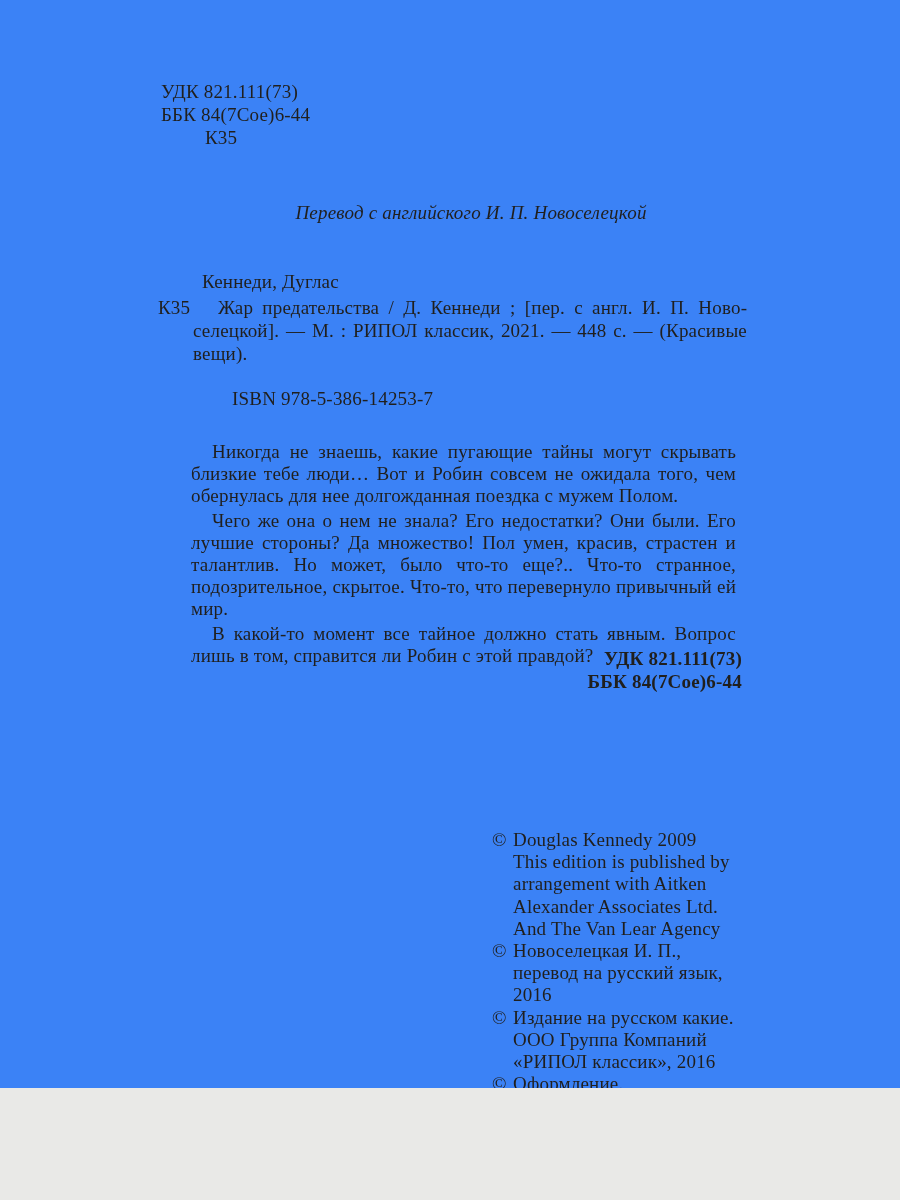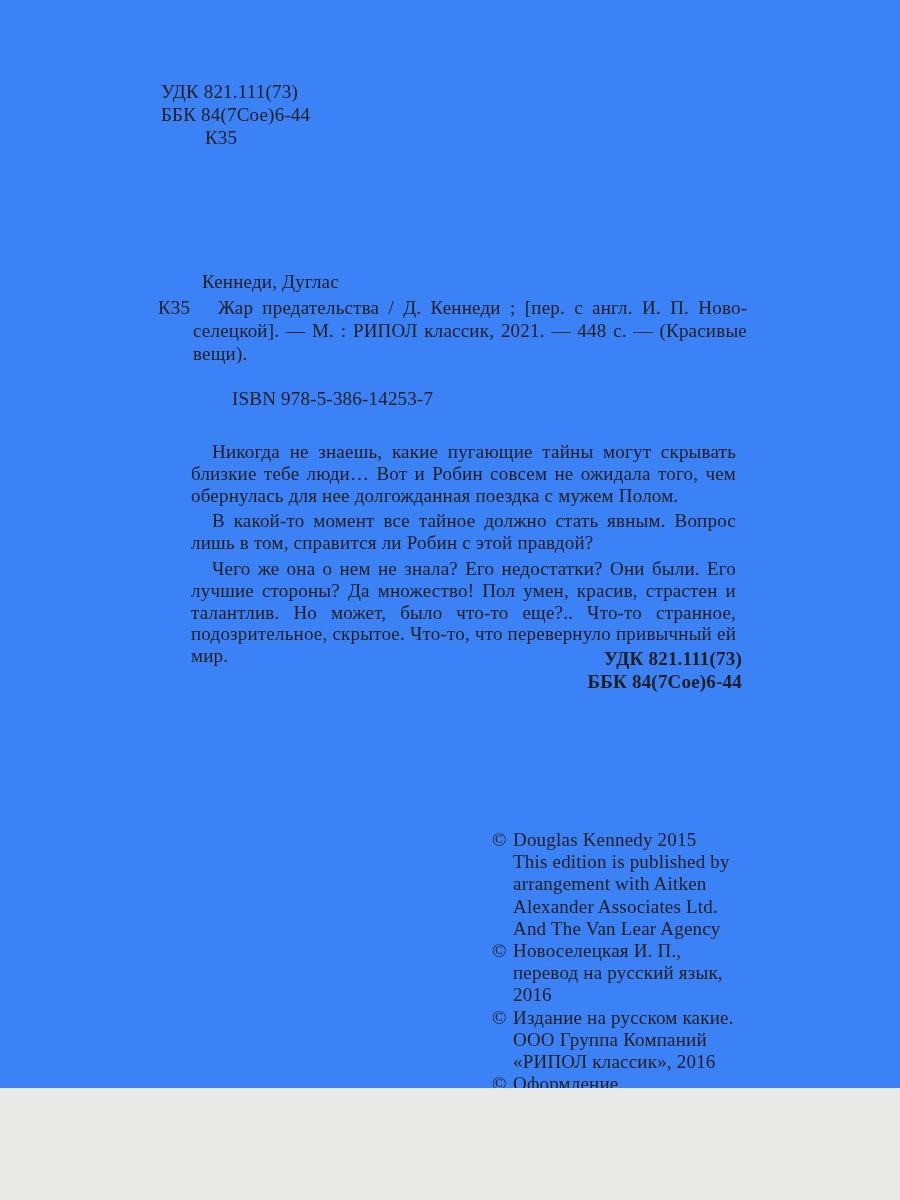--- a/index.html
+++ b/index.html
@@ -50,46 +50,47 @@
 <body>
 
 <div class="page">
 
   <div class="codes-top">
     <div class="code-line">УДК 821.111(73)</div>
     <div class="code-line">ББК 84(7Сое)6-44</div>
     <div class="code-line author-code">К35</div>
   </div>
 
+  <div class="translator">Перевод с английского И. П. Новоселецкой</div>
 
   <div class="catalog">
     <div class="author">Кеннеди, Дуглас</div>
     <div class="entry">
       <span class="code">К35</span>
       <p class="descr">Жар предательства / Д. Кеннеди ; [пер. с англ. И. П. Ново­селецкой]. — М. : РИПОЛ классик, 2021. — 448 с. — (Краси­вые вещи).</p>
     </div>
   </div>
 
   <div class="isbn-top">ISBN 978-5-386-14253-7</div>
 
   <div class="annotation">
     <p>Никогда не знаешь, какие пугающие тайны могут скрывать близ­кие тебе люди… Вот и Робин совсем не ожидала того, чем обернулась для нее долгожданная поездка с мужем Полом.</p>
+    <p>Чего же она о нем не знала? Его недостатки? Они были. Его луч­шие стороны? Да множество! Пол умен, красив, страстен и талантлив. Но может, было что-то еще?.. Что-то странное, подозрительное, скры­тое. Что-то, что перевернуло привычный ей мир.</p>
     <p>В какой-то момент все тайное должно стать явным. Вопрос лишь в том, справится ли Робин с этой правдой?</p>
-    <p>Чего же она о нем не знала? Его недостатки? Они были. Его луч­шие стороны? Да множество! Пол умен, красив, страстен и талантлив. Но может, было что-то еще?.. Что-то странное, подозрительное, скры­тое. Что-то, что перевернуло привычный ей мир.</p>
   </div>
 
   <div class="codes-bottom">
     <div>УДК 821.111(73)</div>
     <div>ББК 84(7Сое)6-44</div>
   </div>
 
   <div class="copyright">
     <div class="c-entry">
       <span class="c-sym">©</span>
-      <div>Douglas Kennedy 2015</div>
+      <div>Douglas Kennedy 2009</div>
       <div>This edition is published by arrangement with Aitken Alexander Associates Ltd. And The Van Lear Agency</div>
     </div>
     <div class="c-entry">
       <span class="c-sym">©</span>
       <div>Новоселецкая И. П., перевод на русский язык, 2016</div>
     </div>
     <div class="c-entry">
       <span class="c-sym">©</span>
       <div>Издание на русском какие.</div>
       <div>ООО Группа Компаний «РИПОЛ классик», 2016</div>

